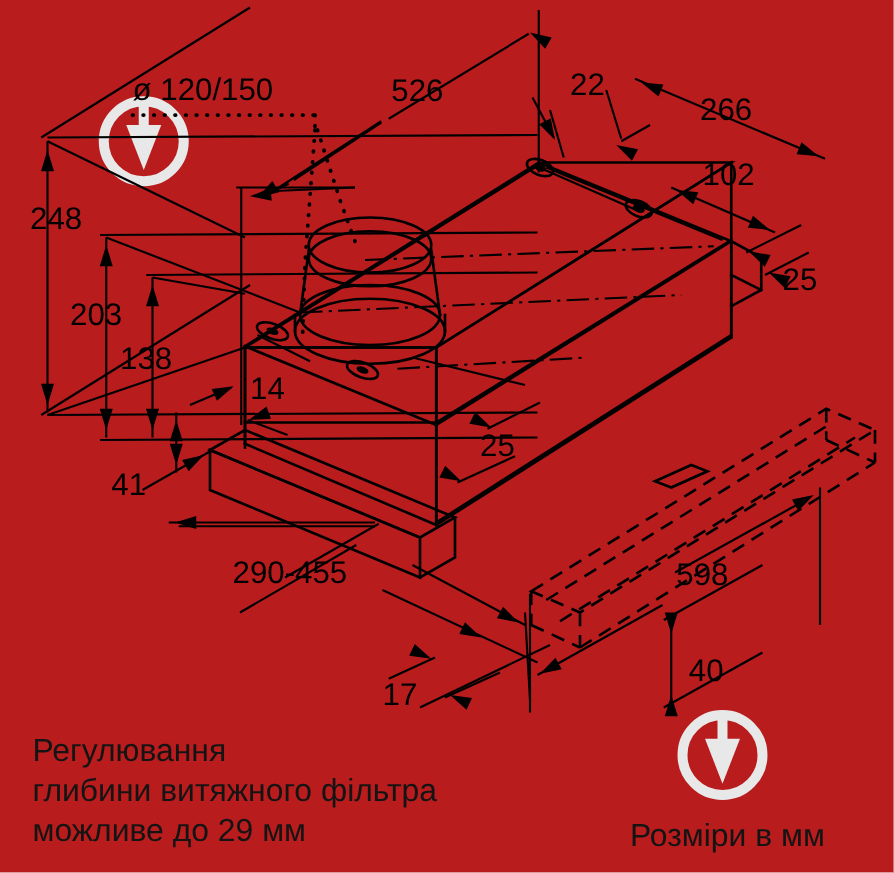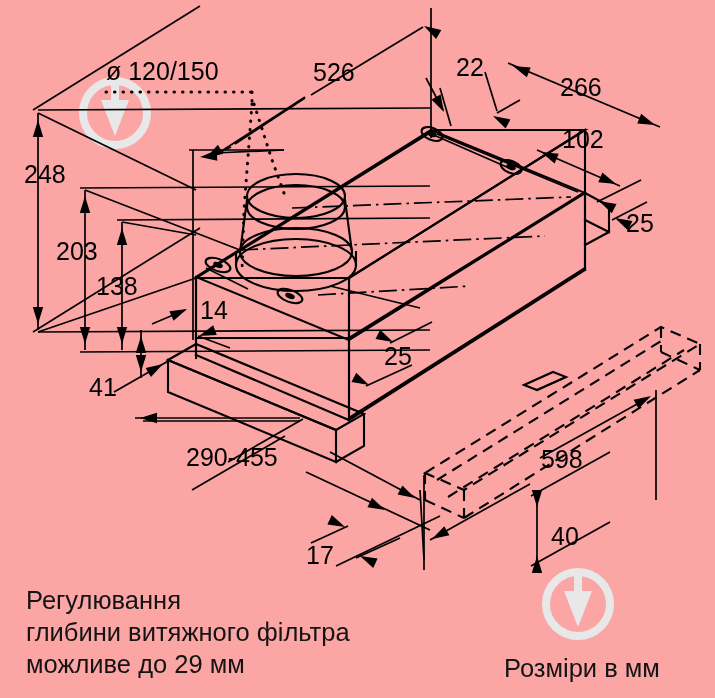--- a/index.html
+++ b/index.html
@@ -10,21 +10,21 @@
   body {
     width: 715px;
     height: 698px;
     font-family: "Liberation Sans", sans-serif;
     overflow: hidden;
   }
   #drawing-root {
     position: relative;
     width: 715px;
     height: 698px;
-    background: #fca5a5;
+    background: #b91c1c;
   }
   svg#tech-drawing {
     display: block;
     width: 715px;
     height: 698px;
   }
   .dim-text {
     font-family: "Liberation Sans", sans-serif;
     font-size: 25px;
     fill: #000000;

